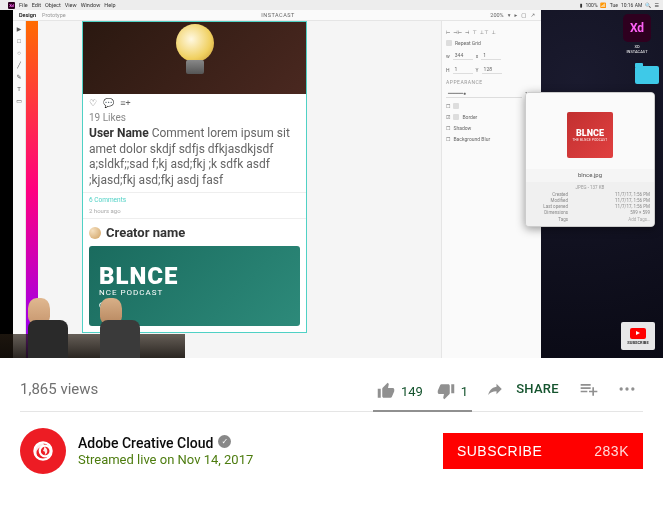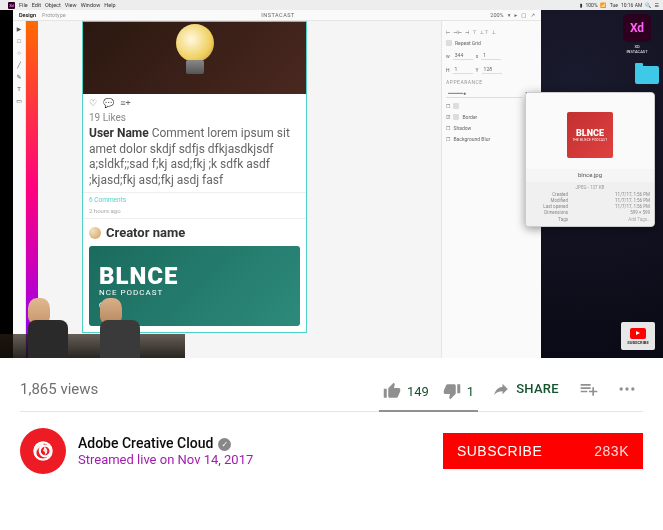--- a/index.html
+++ b/index.html
@@ -89,30 +89,30 @@
     .yt-sub-text { font-size: 4px; color: #333; font-weight: bold; }
     
     
     .video-info { padding: 18px 20px 0; }
     .video-title { font-size: 19px; font-weight: 400; color: #0a0a0a; margin-bottom: 4px; }
     .video-stats-row { display: flex; align-items: center; justify-content: space-between; padding-bottom: 10px; border-bottom: 1px solid #e5e5e5; }
     .video-views { font-size: 15px; color: #707070; }
     .video-actions { display: flex; align-items: center; gap: 6px; color: #14532d; font-size: 13px; }
     .action-group { display: flex; gap: 14px; padding: 6px 4px 10px; border-bottom: 2px solid #909090; margin-bottom: -11px; }
     .action-item { display: flex; align-items: center; gap: 6px; cursor: pointer; }
-    .share-btn { display: flex; align-items: center; gap: 6px; font-weight: 500; letter-spacing: 0.3px; cursor: pointer; padding: 0 8px; }
+    .share-btn { display: flex; align-items: center; gap: 12px; font-weight: 500; letter-spacing: 0.3px; cursor: pointer; padding: 0 8px; }
     .add-btn, .more-btn { padding: 0 6px; cursor: pointer; font-size: 18px; }
     
     .channel-row { display: flex; align-items: center; padding: 16px 20px; gap: 12px; }
     .channel-avatar { width: 46px; height: 46px; border-radius: 50%; background: #ed1c24; display: flex; align-items: center; justify-content: center; }
     .channel-info { flex: 1; }
-    .channel-name-row { display: flex; align-items: flex-end; gap: 5px; }
+    .channel-name-row { display: flex; align-items: flex-start; gap: 5px; }
     .channel-name { font-size: 14px; font-weight: 500; color: #0a0a0a; }
     .verified { width: 13px; height: 13px; border-radius: 50%; background: #888; color: #fff; display: flex; align-items: center; justify-content: center; font-size: 8px; }
-    .channel-date { font-size: 13px; color: #a21caf; margin-top: 1px; }
+    .channel-date { font-size: 13px; color: #4d7c0f; margin-top: 1px; }
     .subscribe-btn { background: #ff0000; color: #fff; border: none; padding: 10px 14px; font-size: 14px; font-weight: 500; letter-spacing: 0.5px; display: flex; align-items: center; gap: 8px; cursor: pointer; }
     .sub-count { font-weight: 400; opacity: 0.85; margin-left: 44px; }
     
     svg { display: block; }
   </style>
 </head>
 <body>
 
 <div class="video-frame">
 

